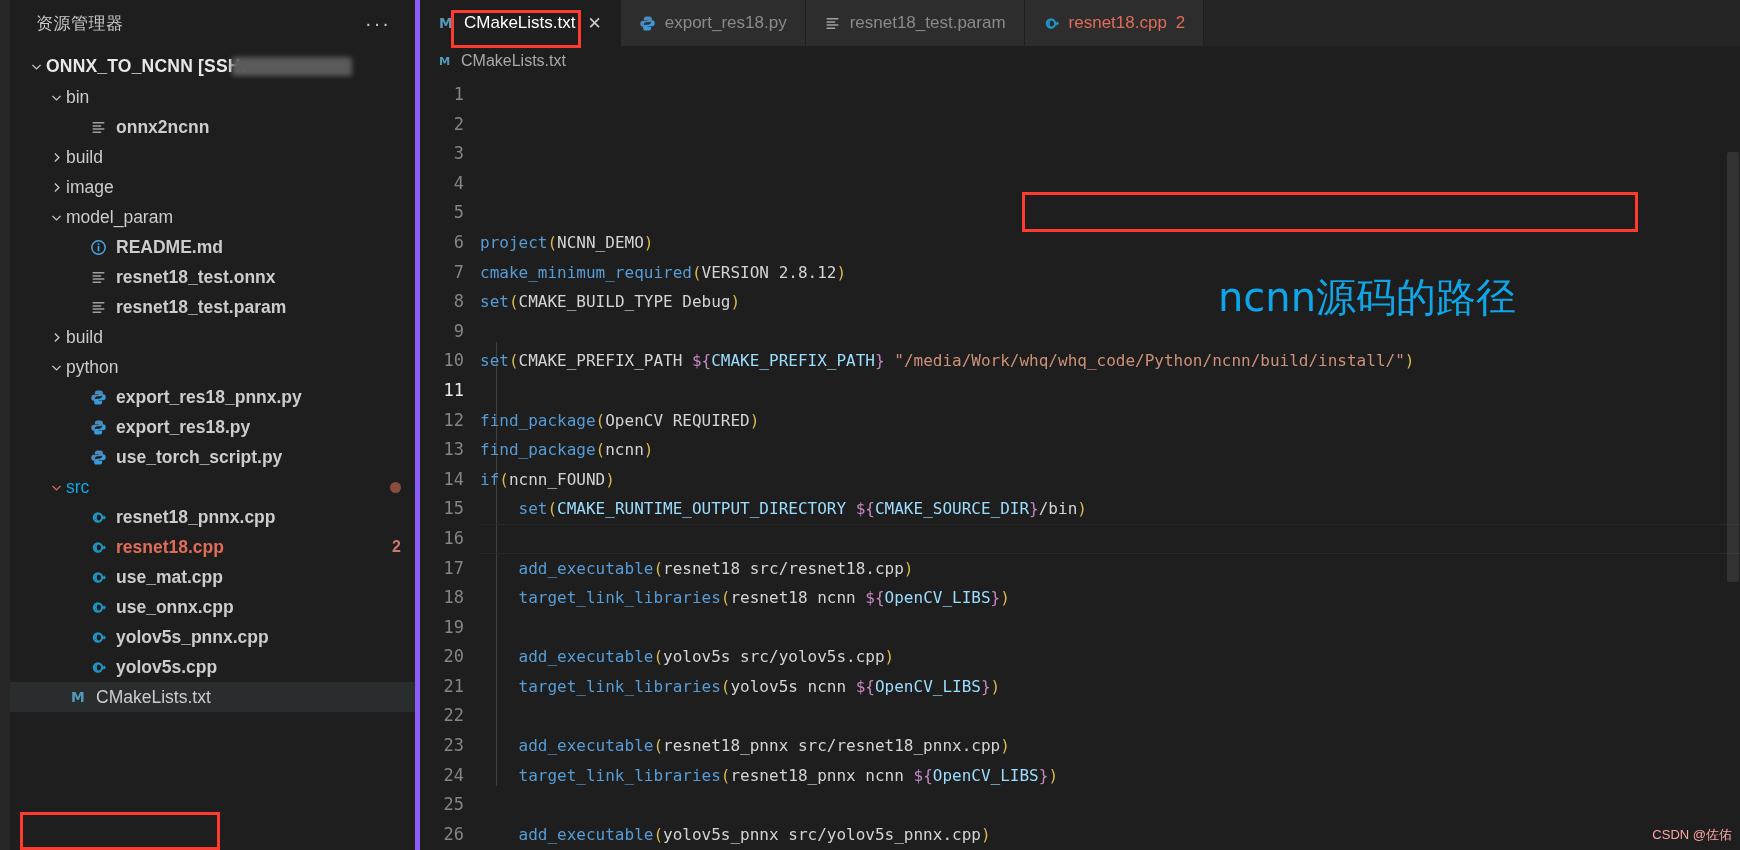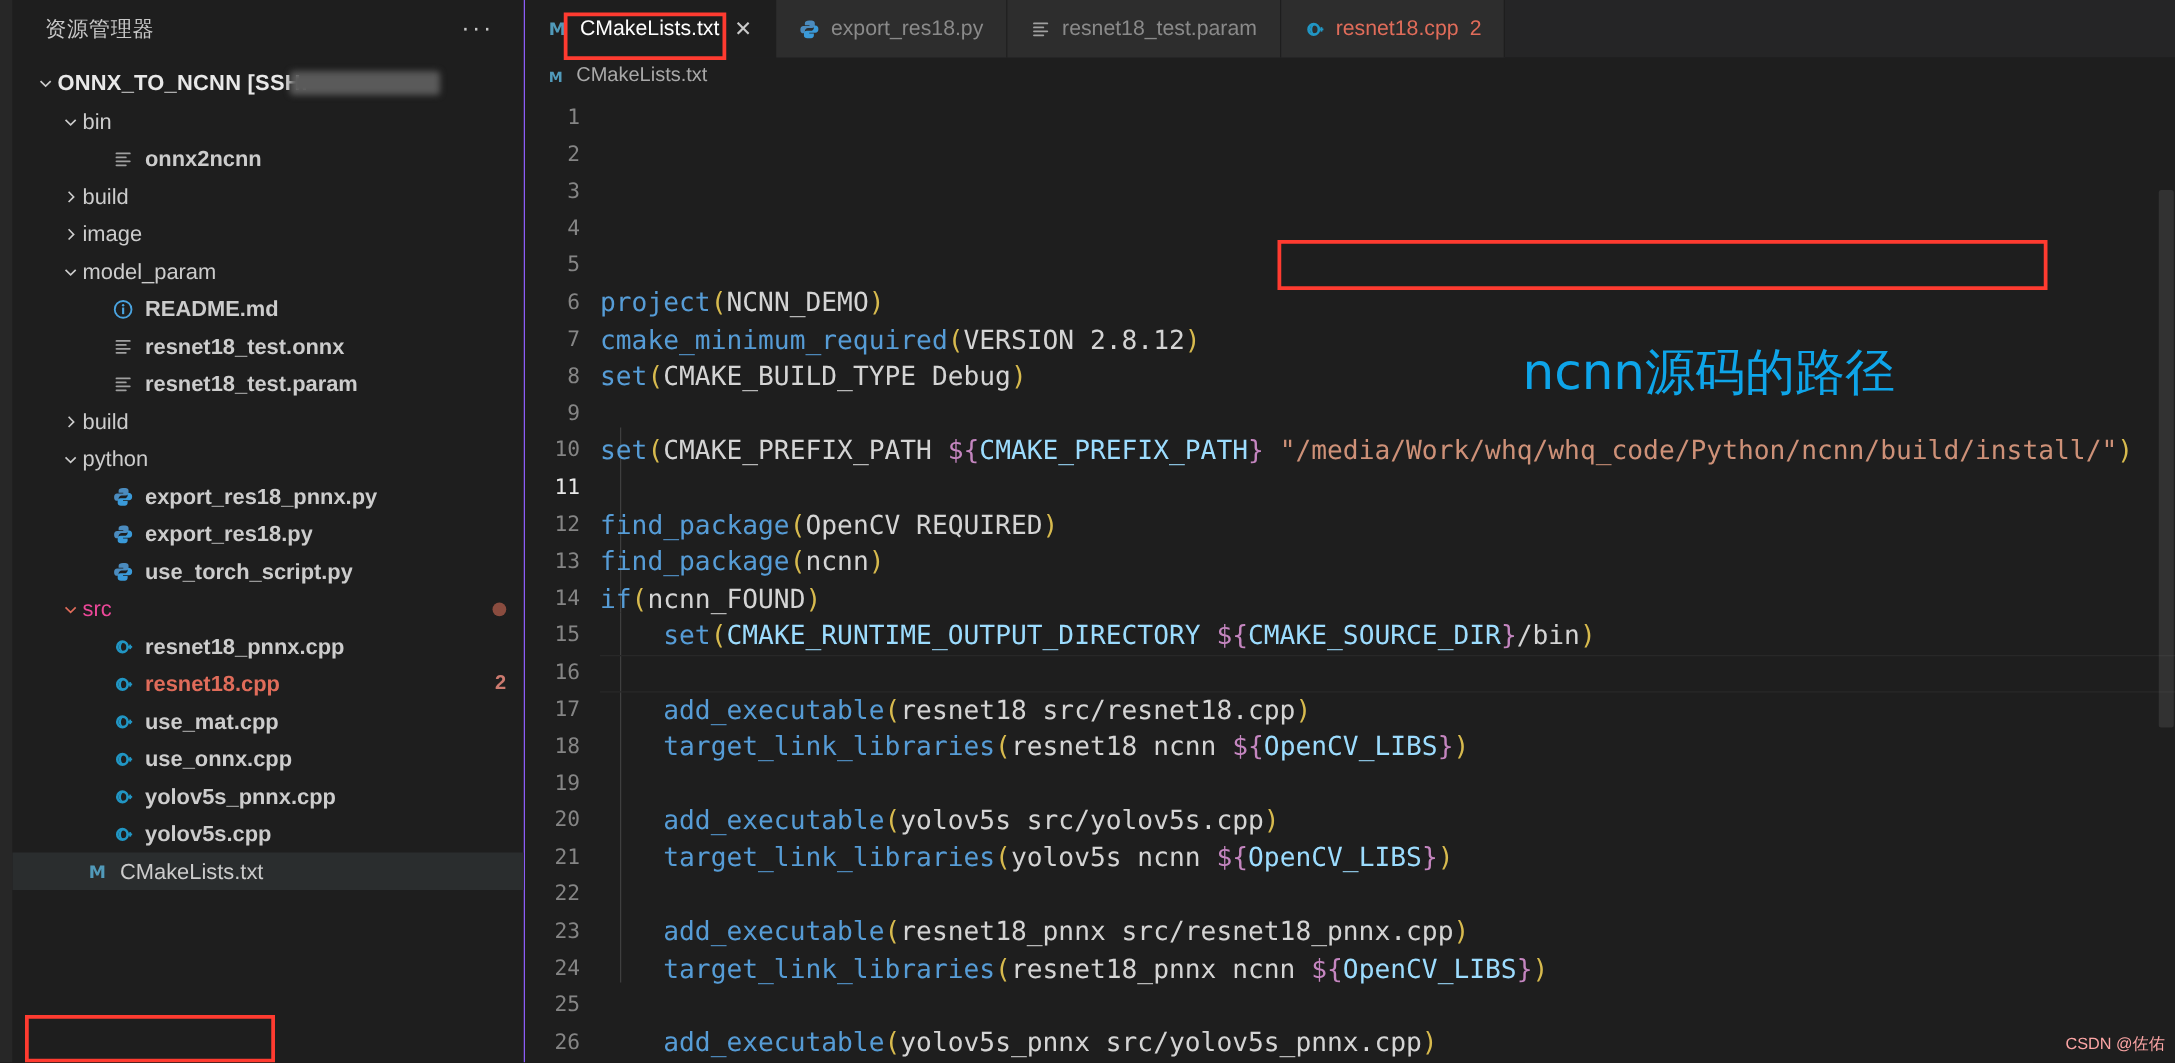--- a/index.html
+++ b/index.html
@@ -22,21 +22,21 @@
     background: #272727;
     flex: 0 0 10px;
   }
 
   
   .sidebar {
     width: 410px; height: 850px;
     background: #1e1e1e;
     flex: 0 0 410px;
     position: relative;
-    border-right: 1px solid #8b5cf6;
+    border-right: 5px solid #8b5cf6;
   }
   .sidebar-header {
     height: 46px;
     display: flex;
     align-items: center;
     justify-content: space-between;
     padding: 0 18px 0 26px;
   }
   .sidebar-title {
     color: #c7c7c7;
@@ -182,21 +182,21 @@
     font-family: "DejaVu Sans Mono", monospace;
     font-size: 17px;
     line-height: 29.6px;
     user-select: none;
   }
   .gutter .ln.active { color: #e8e8e8; }
   .code {
     flex: 1 1 auto;
     padding-top: 4px;
     font-family: "DejaVu Sans Mono", monospace;
-    font-size: 21px;
+    font-size: 16px;
     line-height: 29.6px;
     white-space: pre;
     color: #d4d4d4;
     position: relative;
     overflow: hidden;
   }
   .cl { height: 29.6px; position: relative; }
   .cl.current::after {
     content: "";
     position: absolute;
@@ -421,21 +421,21 @@
               </svg>
             </span>
             <span class="label">use_torch_script.py</span>
           </div>
           <div class="row ind1">
             <span class="chev">
               <svg width="13" height="13" viewBox="0 0 16 16">
                 <path d="M3 6 L8 11 L13 6" stroke="#e06c5a" stroke-width="1.6" fill="none"></path>
               </svg>
             </span>
-            <span class="label" style="color: #ec4899;">src</span>
+            <span class="label" style="color: #0ea5e9;">src</span>
             <span class="badge-dot"></span>
           </div>
           <div class="row ind2">
             <span class="chev"></span>
             <span class="ficon">
               <svg width="17" height="17" viewBox="0 0 16 16">
                 <path d="M9.5 4.1a4 4 0 1 0 0 7.8 4 4 0 0 1 0-7.8z" fill="#2196c4"></path>
                 <circle cx="7.5" cy="8" r="3.9" fill="none" stroke="#2196c4" stroke-width="2"></circle>
                 <g fill="#2196c4">
                   <rect x="11.6" y="7.3" width="3.2" height="1.4"></rect>

